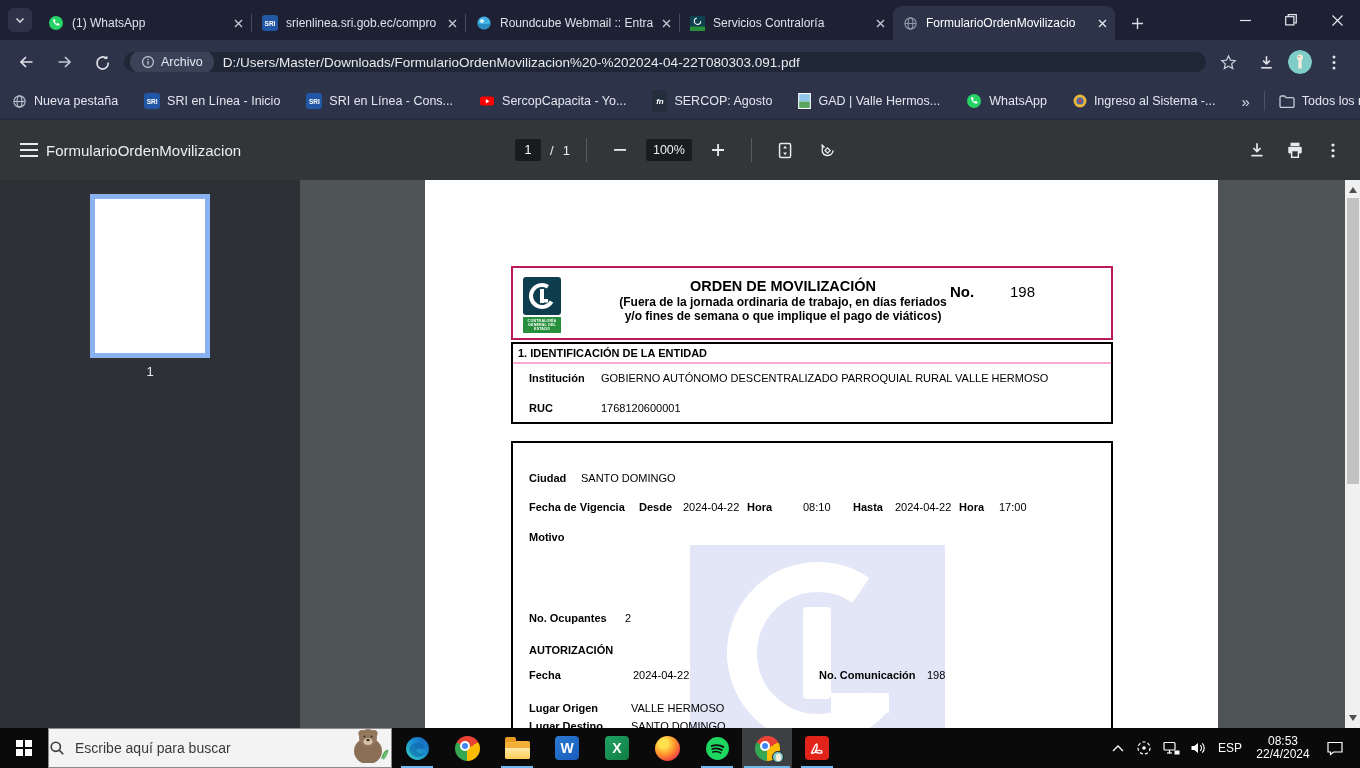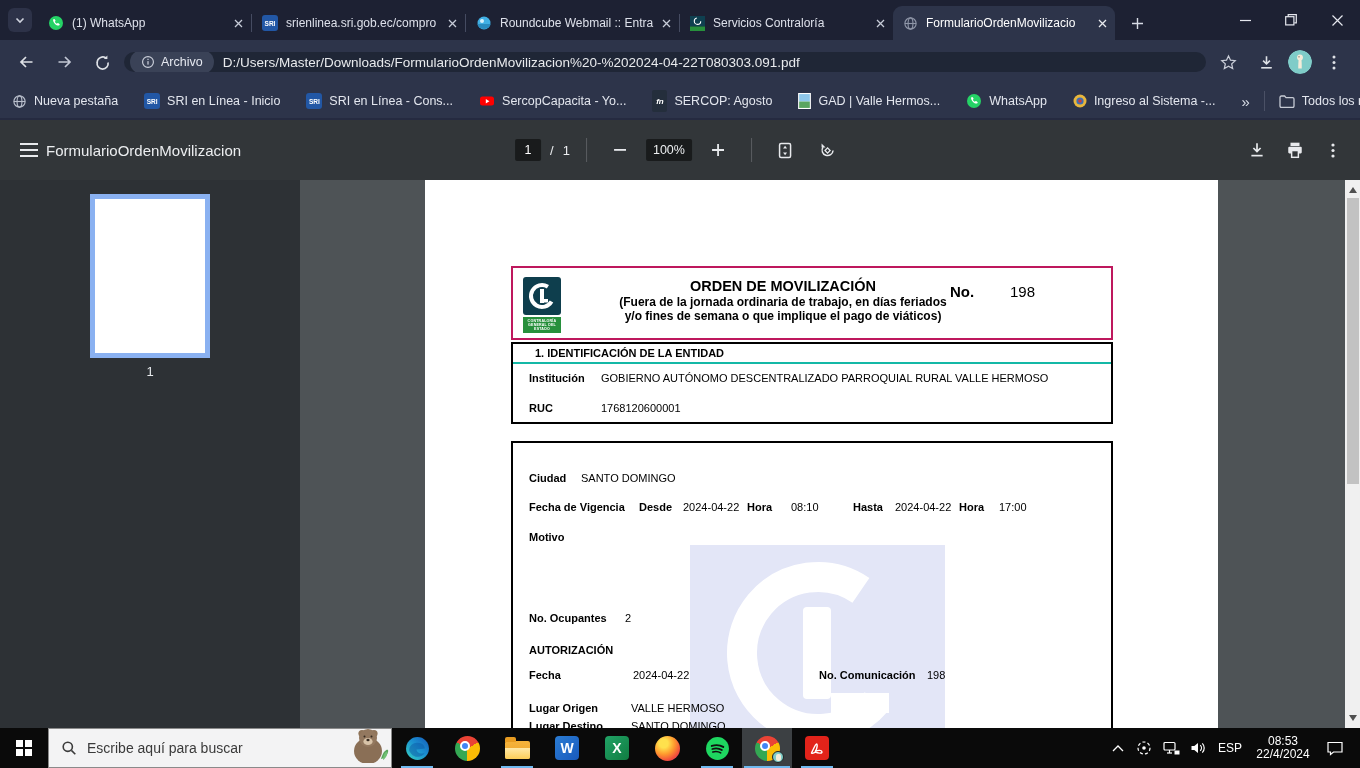--- a/index.html
+++ b/index.html
@@ -66,29 +66,29 @@
   .hd{position:relative;height:74px;border:2px solid #be185d;background:#fff}
   .cge{position:absolute;left:10px;top:9px;width:38px}
   .cgeband{width:38px;height:16px;background:#27903c;color:#fff;font-size:3.6px;line-height:4.1px;
            font-weight:bold;text-align:center;padding-top:1.5px;letter-spacing:.2px}
   .titleblock{position:absolute;left:50px;top:10px;width:440px;text-align:center}
   .dt{font-size:14.5px;font-weight:bold;line-height:17px}
   .ds{font-size:12px;font-weight:bold;line-height:14px}
   .lbl{font-weight:bold;position:absolute;white-space:nowrap}
   .val{position:absolute;white-space:nowrap}
   .sec{position:absolute;left:0;width:602px;border:2px solid #000}
-  .sect{height:20px;border-bottom:2px solid #14b8a6;font-weight:bold;padding:3px 0 0 22px}
+  .sect{height:20px;border-bottom:2px solid #f9a8d4;font-weight:bold;padding:3px 0 0 5px}
   .wm{position:absolute;left:265px;top:365px;z-index:1}
   
   .taskbar{height:40px;background:#0a0a0a;display:flex;align-items:stretch}
   .start{width:48px;display:flex;align-items:center;justify-content:center}
   .winlogo{display:grid;grid-template-columns:7px 7px;grid-template-rows:7px 7px;gap:1.5px}
   .winlogo span{background:#fff}
   .tsearch{width:344px;background:#f3f3f4;border:1px solid #8a8a8a;display:flex;align-items:center;
-           padding-left:12px;position:relative}
+           position:relative}
   .tsearch input{border:none;background:transparent;outline:none;font-size:14px;width:230px;
                  margin-left:10px;font-family:"Liberation Sans",sans-serif;color:#1f1f1f}
   .tsearch input::placeholder{color:#3a3a3a;opacity:1}
   .bear{position:absolute;right:2px;bottom:0}
   .apps{display:flex}
   .app{width:50px;display:flex;align-items:center;justify-content:center;position:relative}
   .app.run::after{content:"";position:absolute;bottom:0;left:9px;right:9px;height:2.5px;background:#6fb9ef}
   .app.activeapp{background:#3c4043}
   .app.activeapp::after{left:2px;right:2px}
   .chromeball{width:25px;height:25px;border-radius:50%;position:relative;background:#ea4335;
@@ -438,21 +438,21 @@
         </div>
 
         <div class="sec" style="top:175px;height:310px;border-bottom:none">
           <span class="lbl" style="left:16px;top:29px">Ciudad</span>
           <span class="val" style="left:68px;top:29px">SANTO DOMINGO</span>
 
           <span class="lbl" style="left:16px;top:58px">Fecha de Vigencia</span>
           <span class="lbl" style="left:126px;top:58px">Desde</span>
           <span class="val" style="left:170px;top:58px">2024-04-22</span>
           <span class="lbl" style="left:234px;top:58px">Hora</span>
-          <span class="val" style="left:278px;top:58px">08:10</span>
+          <span class="val" style="left:290px;top:58px">08:10</span>
           <span class="lbl" style="left:340px;top:58px">Hasta</span>
           <span class="val" style="left:382px;top:58px">2024-04-22</span>
           <span class="lbl" style="left:446px;top:58px">Hora</span>
           <span class="val" style="left:486px;top:58px">17:00</span>
 
           <span class="lbl" style="left:16px;top:88px">Motivo</span>
 
           <span class="lbl" style="left:16px;top:169px">No. Ocupantes</span>
           <span class="val" style="left:112px;top:169px">2</span>
 

